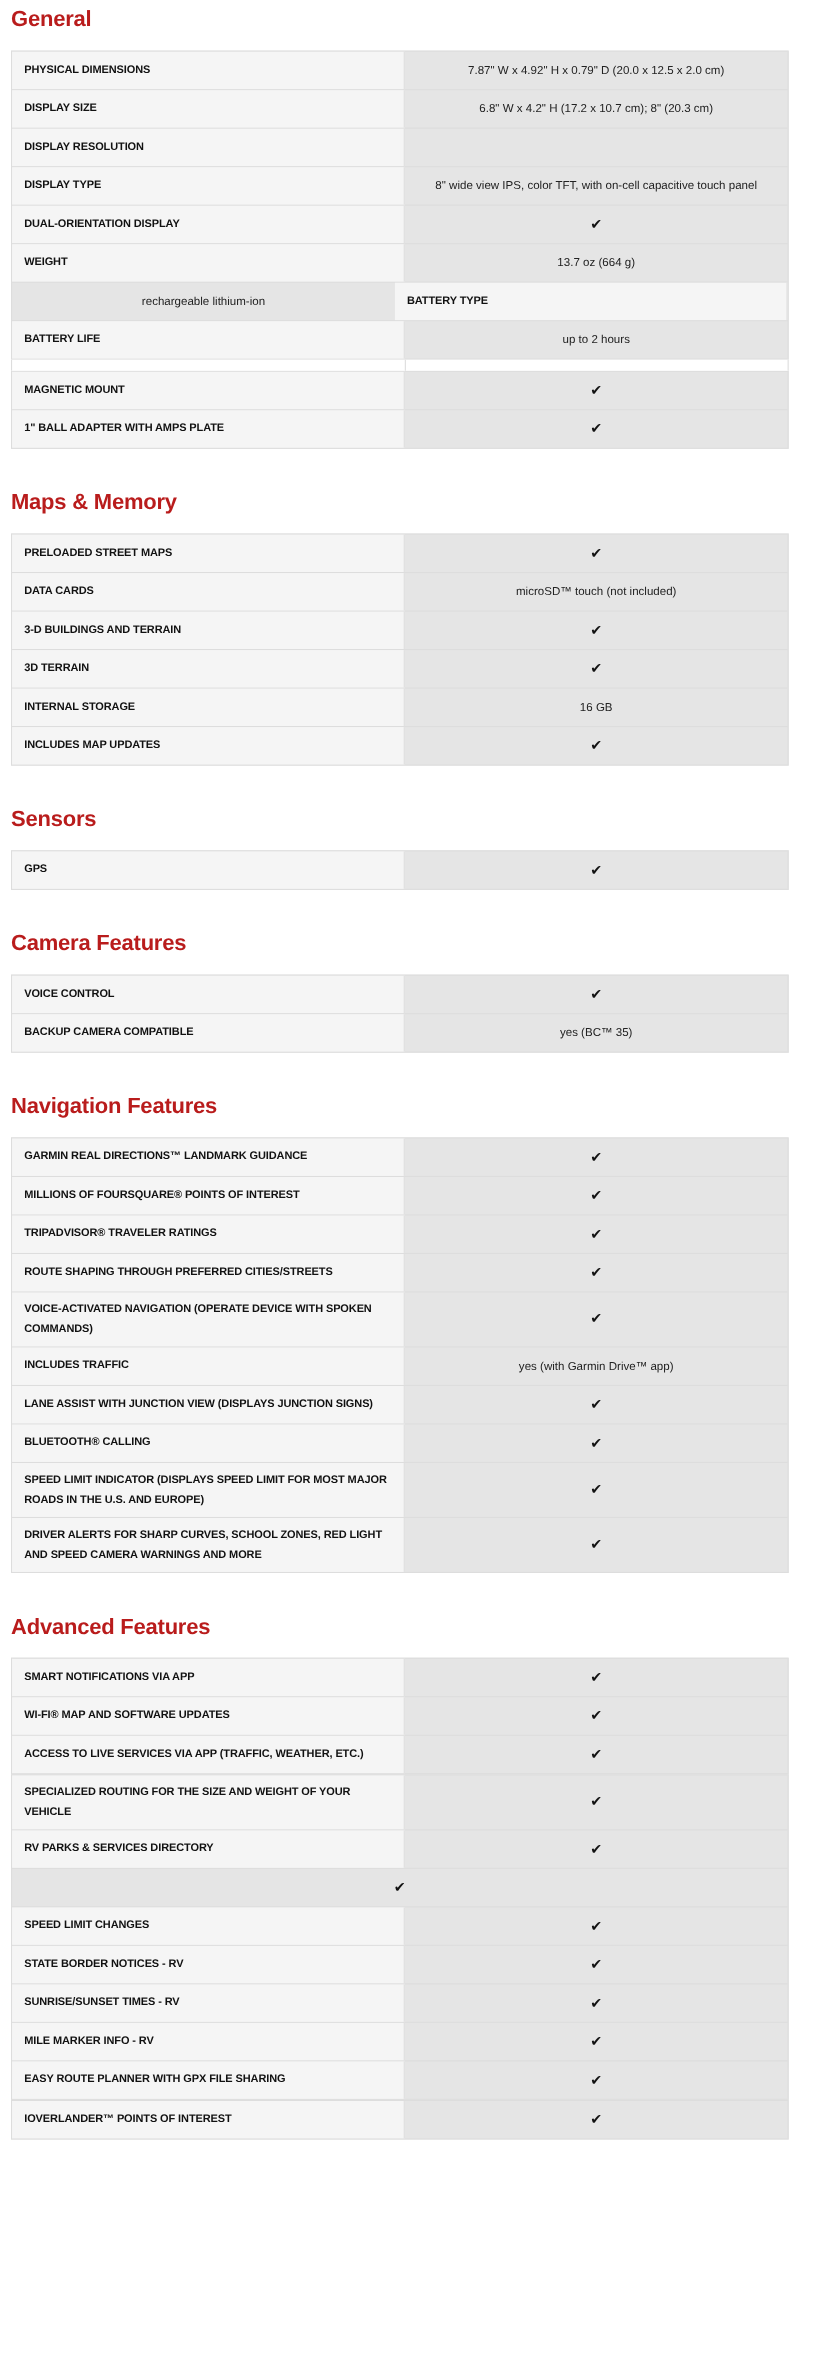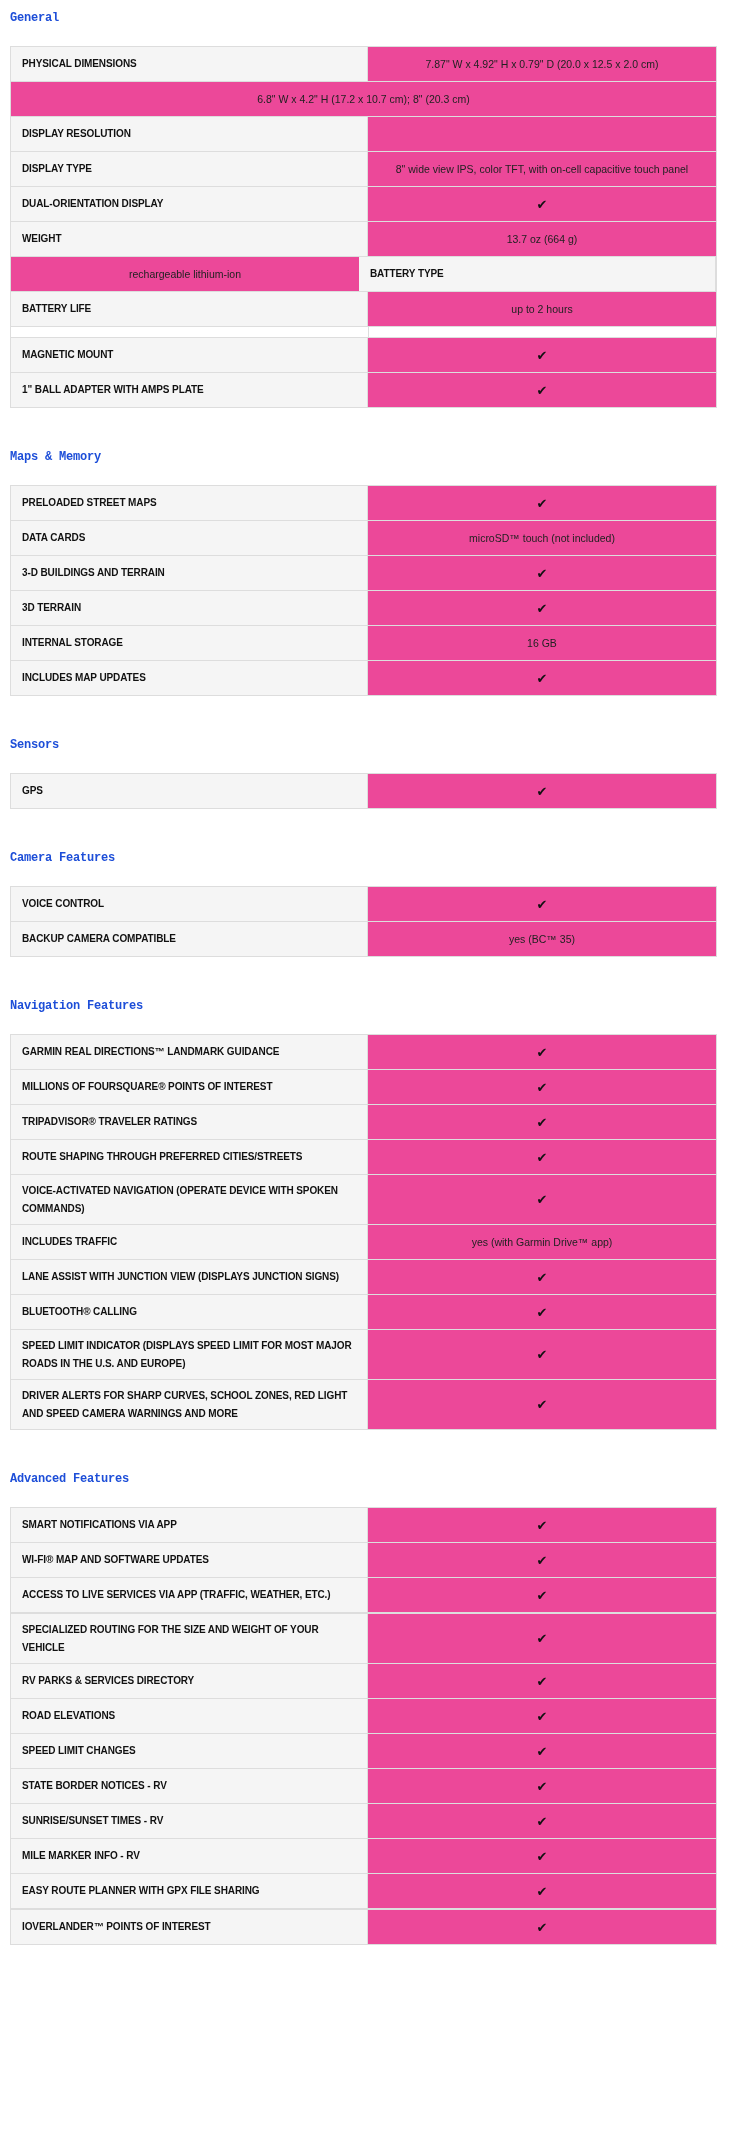--- a/index.html
+++ b/index.html
@@ -6,32 +6,31 @@
   body {
     width: 739px;
     font-family: "Liberation Sans", sans-serif;
     color: #111111;
     -webkit-font-smoothing: antialiased;
   }
   .page { padding: 2px 22px 18px 10px; }
 
   .section-title {
     margin: 38px 0 17px 0;
-    font-size: 12px;
+    font-size: 20px;
     line-height: 22px;
     font-weight: 700;
-    color: #1d4ed8;
+    color: #b91c1c;
     letter-spacing: -0.2px;
-    font-family: Liberation Mono, monospace;
   }
   .spec-section:first-child .section-title { margin-top: 5px; }
 
   .spec-table {
     border: 1px solid #dddddd;
-    background: #ec4899;
+    background: #e5e5e5;
   }
   .group-gap {
     height: 10px;
     border-left: 1px solid #dddddd;
     border-right: 1px solid #dddddd;
     position: relative;
     background: #ffffff;
   }
   .group-gap::before {
     content: "";
@@ -87,20 +86,21 @@
     <h2 class="section-title">General</h2>
     <div class="section-body">
         <div class="spec-table">
           <div class="spec-row">
             <div class="cell cell-label">PHYSICAL DIMENSIONS</div>
             <div class="cell cell-value">
               <span class="value-text">7.87" W x 4.92" H x 0.79" D (20.0 x 12.5 x 2.0 cm)</span>
             </div>
           </div>
           <div class="spec-row">
+            <div class="cell cell-label">DISPLAY SIZE</div>
             <div class="cell cell-value">
               <span class="value-text">6.8" W x 4.2" H (17.2 x 10.7 cm); 8" (20.3 cm)</span>
             </div>
           </div>
           <div class="spec-row">
             <div class="cell cell-label">DISPLAY RESOLUTION</div>
           </div>
           <div class="spec-row">
             <div class="cell cell-label">DISPLAY TYPE</div>
             <div class="cell cell-value">
@@ -331,21 +331,20 @@
               <span class="check">✔</span>
             </div>
           </div>
           <div class="spec-row">
             <div class="cell cell-label">RV PARKS &amp; SERVICES DIRECTORY</div>
             <div class="cell cell-value">
               <span class="check">✔</span>
             </div>
           </div>
           <div class="spec-row">
-            <div class="cell cell-label">ROAD ELEVATIONS</div>
             <div class="cell cell-value">
               <span class="check">✔</span>
             </div>
           </div>
           <div class="spec-row">
             <div class="cell cell-label">SPEED LIMIT CHANGES</div>
             <div class="cell cell-value">
               <span class="check">✔</span>
             </div>
           </div>

